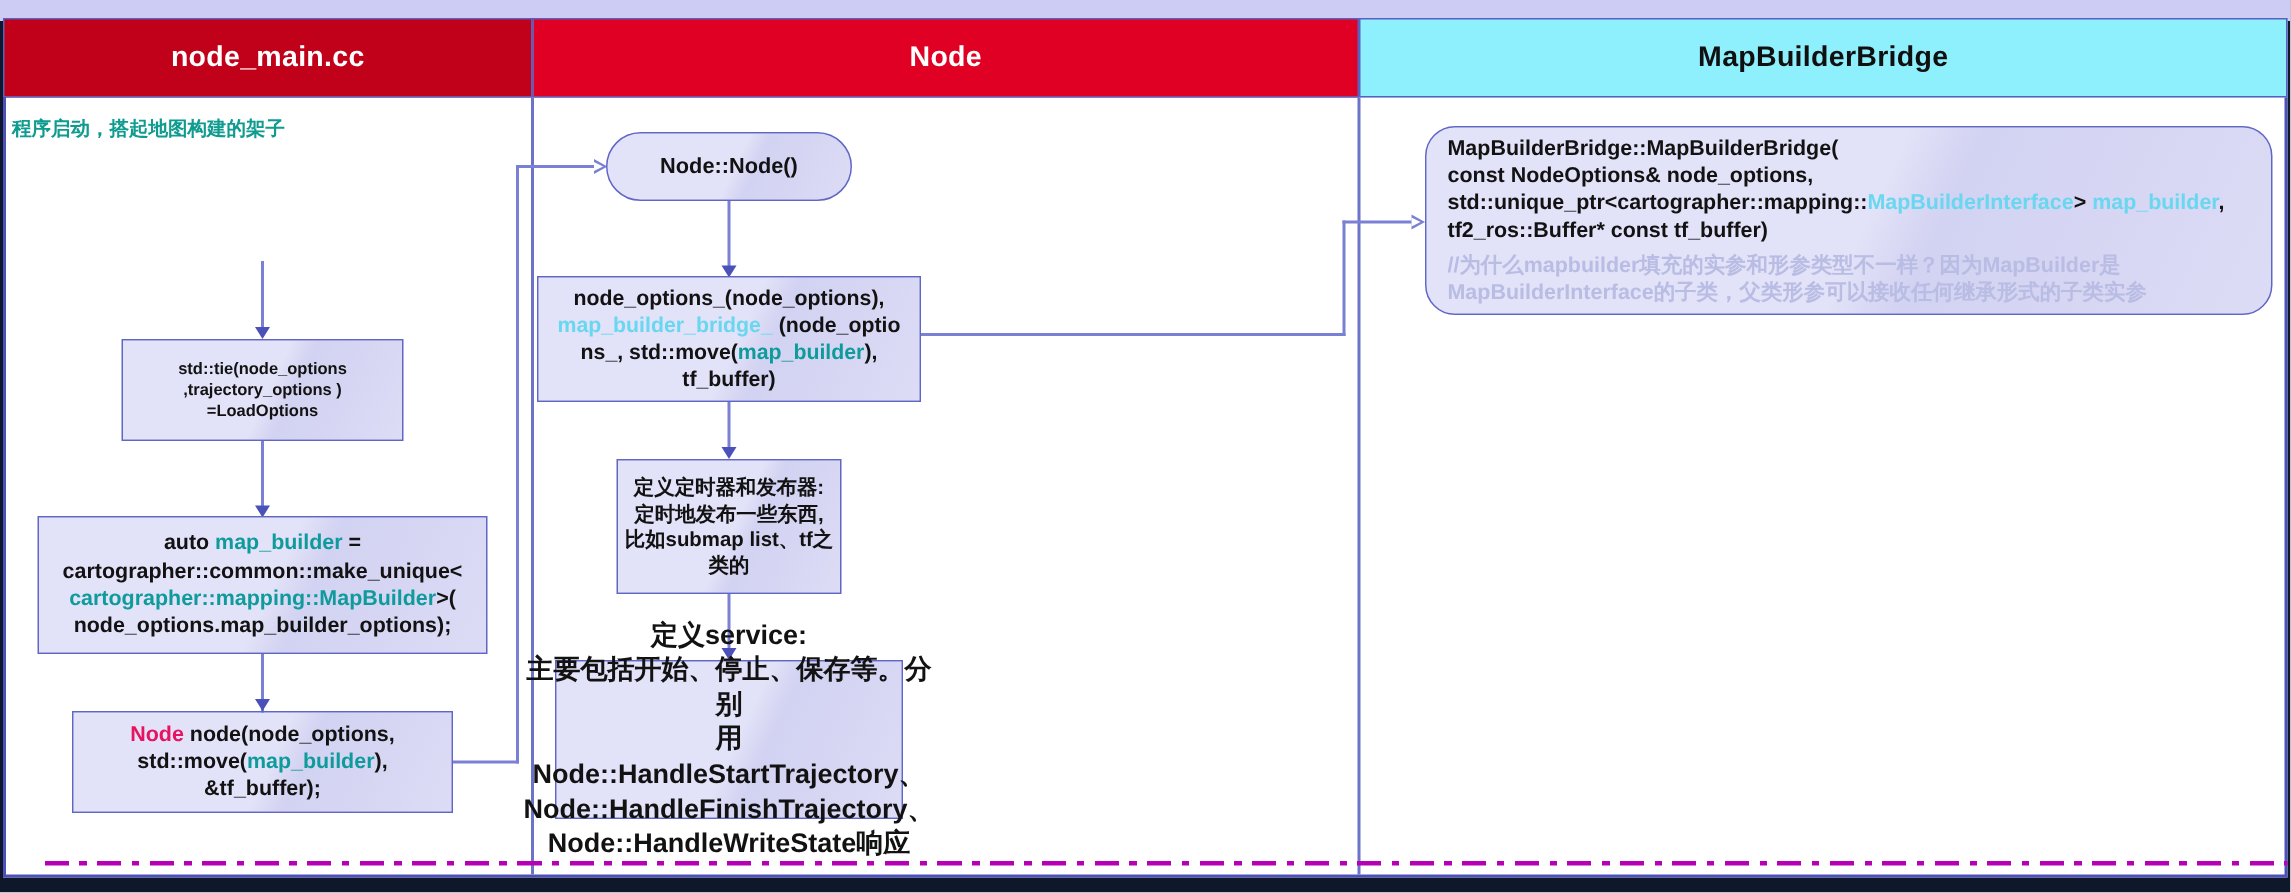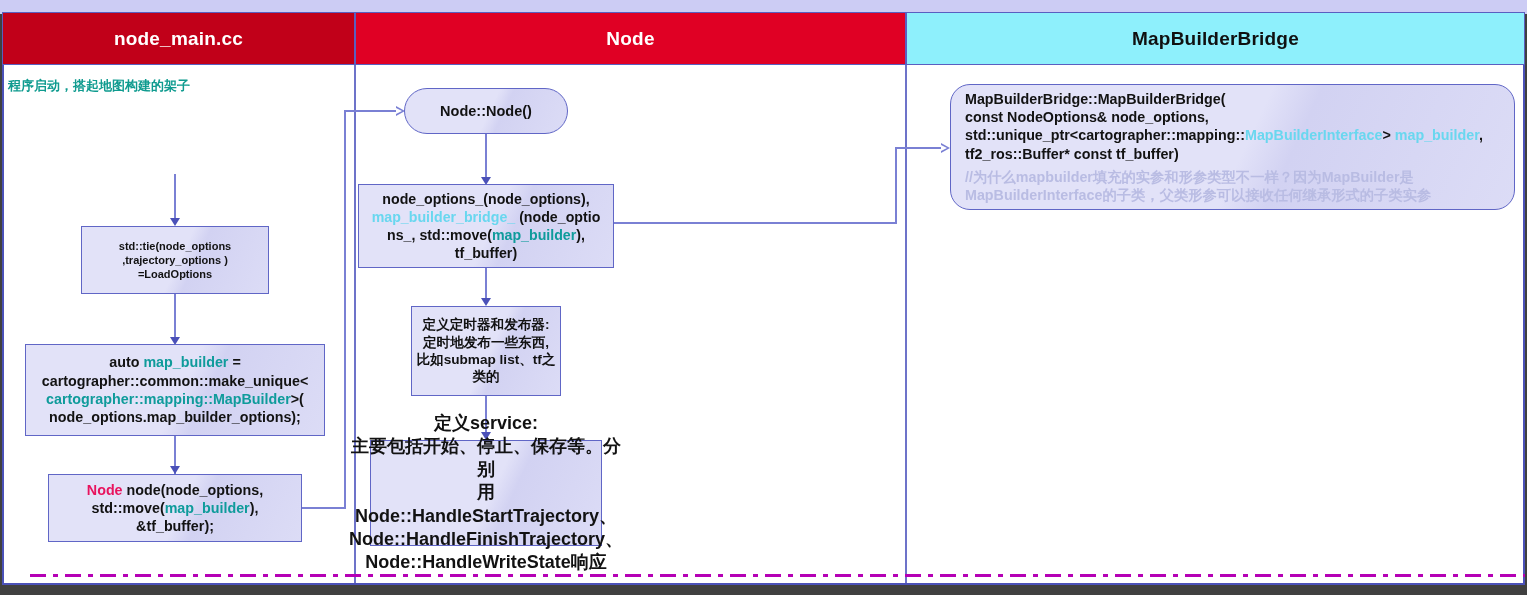--- a/index.html
+++ b/index.html
@@ -7,21 +7,21 @@
     padding: 0;
     background: #ffffff;
   }
   body {
     font-family: "Liberation Sans", "DejaVu Sans", sans-serif;
   }
   #canvas {
     position: relative;
     width: 1527px;
     height: 595px;
-    background: #404040;
+    background: #0f172a;
     overflow: hidden;
   }
   
   .top-strip {
     position: absolute;
     left: 0; top: 0;
     width: 1527px; height: 14px;
     background: #ccccf4;
   }
   .board {

